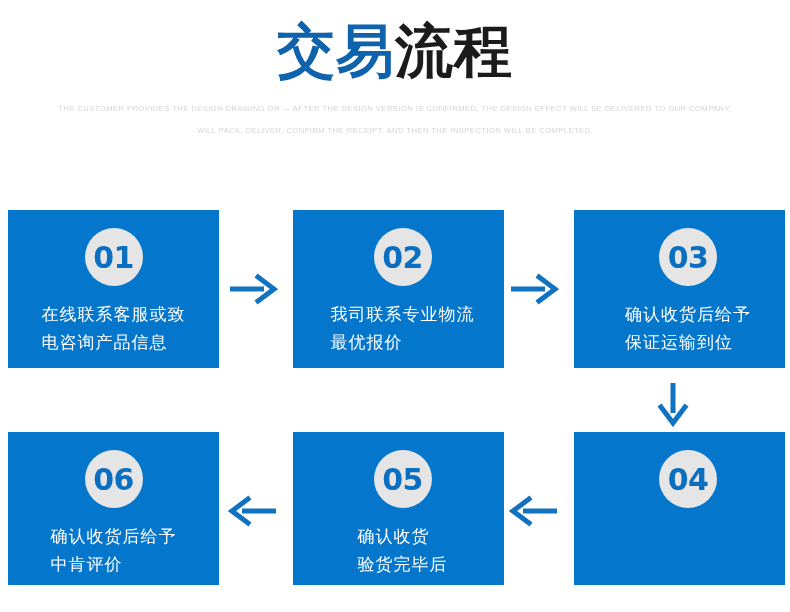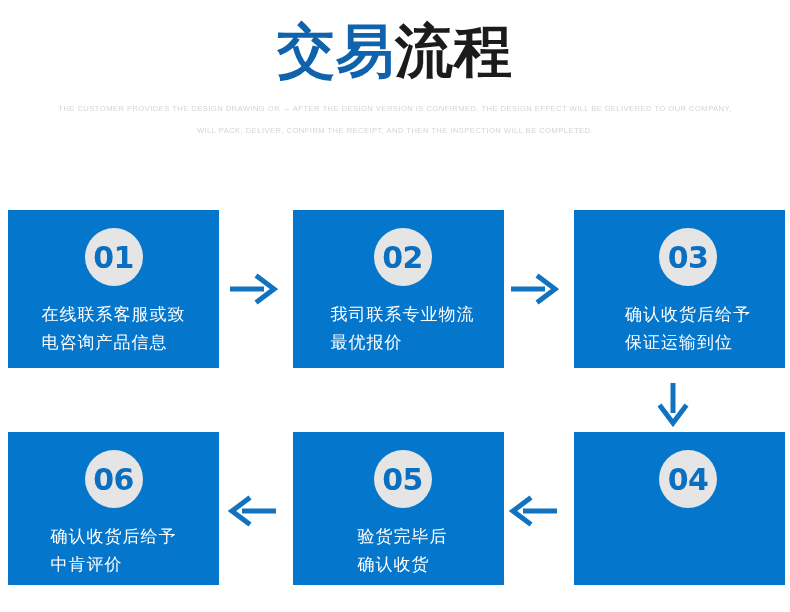--- a/index.html
+++ b/index.html
@@ -182,22 +182,22 @@
         <div class="badge">06</div>
         <div class="card-text">
           <span class="ln">确认收货后给予</span>
           <span class="ln">中肯评价</span>
         </div>
       </div>
 
       <div class="card col-2">
         <div class="badge">05</div>
         <div class="card-text">
+          <span class="ln">确认收货</span>
           <span class="ln">验货完毕后</span>
-          <span class="ln">确认收货</span>
         </div>
       </div>
 
       <div class="card col-3">
         <div class="badge">04</div>
       </div>
 
     </div>
   </div>
 

